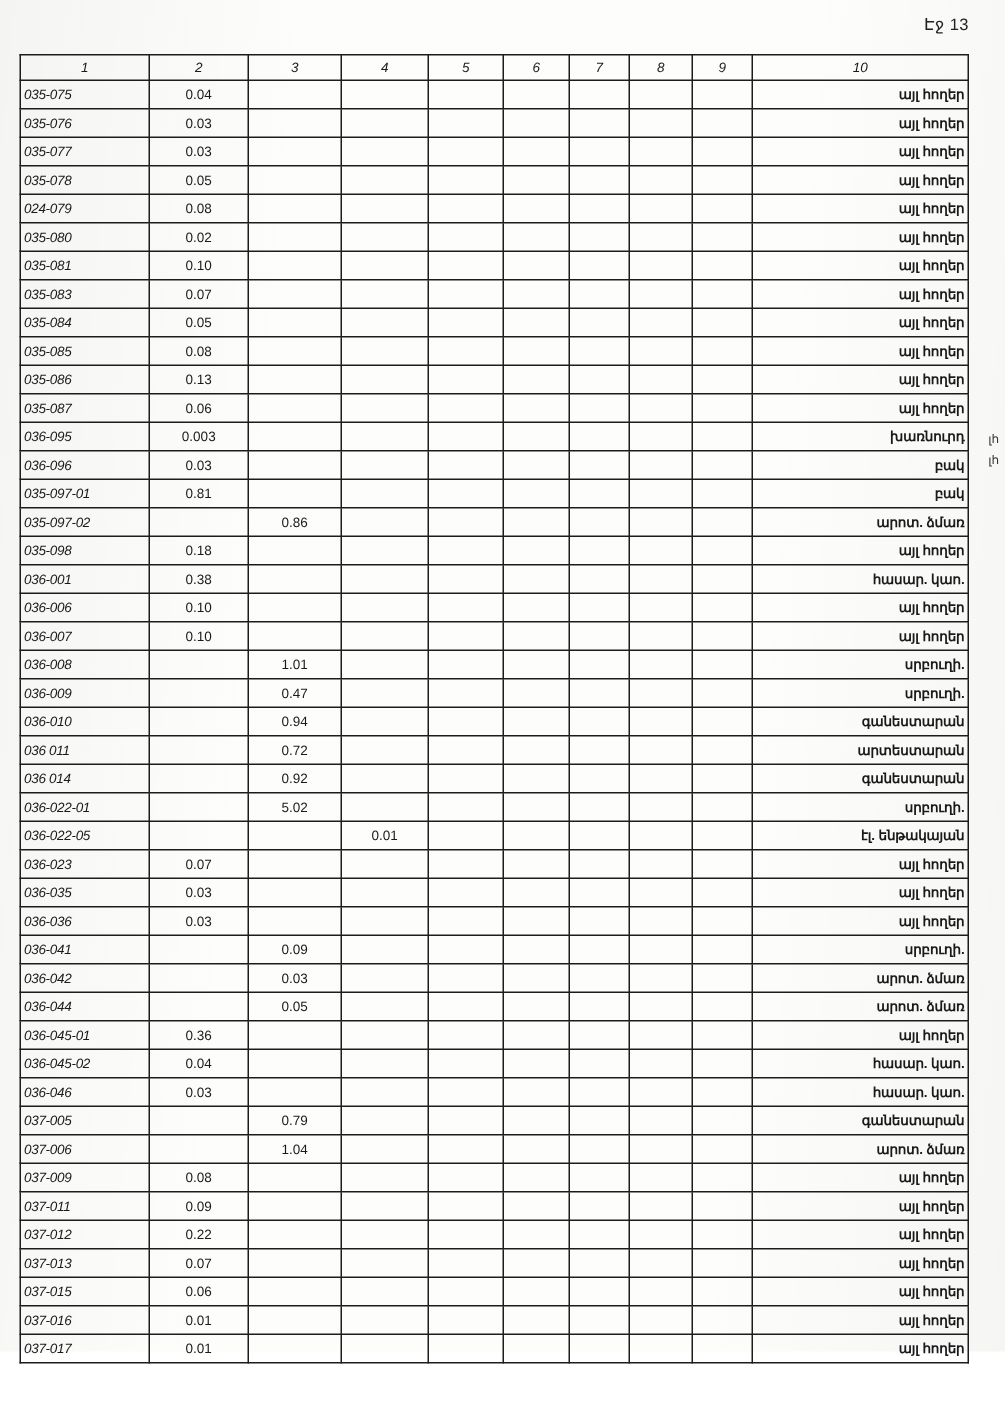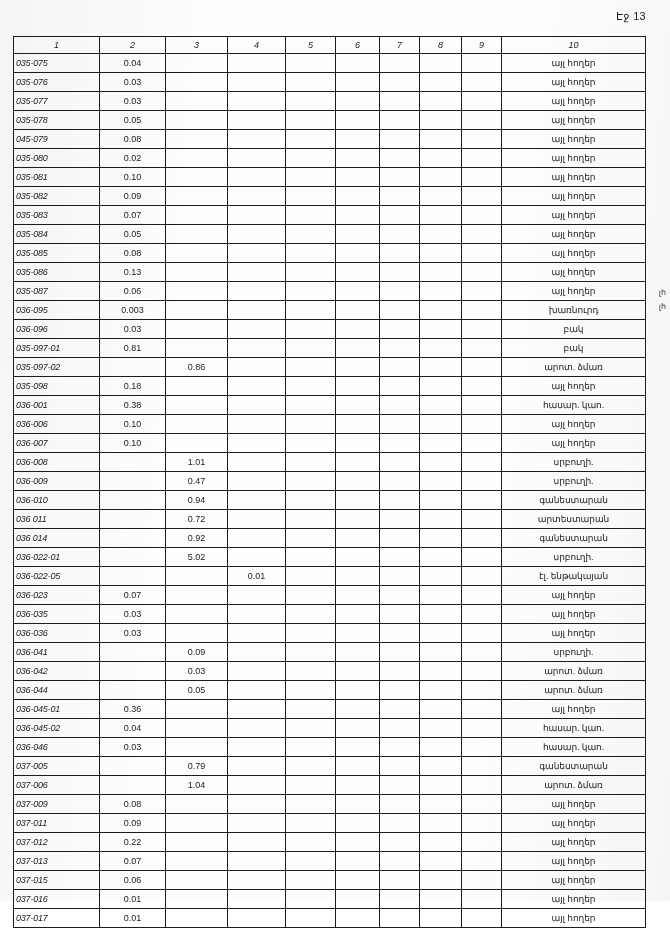--- a/index.html
+++ b/index.html
@@ -75,24 +75,25 @@
     font-size: 8.6px;
     letter-spacing: -0.2px;
     font-style: italic;
   }
   td.c-num {
     text-align: center;
     font-size: 8.8px;
   }
   td.c-blank { }
   td.c-note {
-    text-align: center;
+    text-align: right;
     padding-left: 4px;
     font-size: 8.6px;
     letter-spacing: -0.1px;
+    font-weight: bold;
   }
   
   col.w-code  { width: 86px; }
   col.w-n2    { width: 66px; }
   col.w-n3    { width: 62px; }
   col.w-n4    { width: 58px; }
   col.w-n5    { width: 50px; }
   col.w-n6    { width: 44px; }
   col.w-n7    { width: 40px; }
   col.w-n8    { width: 42px; }
@@ -181,21 +182,21 @@
           <td class="c-num"></td>
           <td class="c-num"></td>
           <td class="c-blank"></td>
           <td class="c-blank"></td>
           <td class="c-blank"></td>
           <td class="c-blank"></td>
           <td class="c-blank"></td>
           <td class="c-note">այլ հողեր</td>
         </tr>
         <tr>
-          <td class="c-code">045-079</td>
+          <td class="c-code">024-079</td>
           <td class="c-num">0.08</td>
           <td class="c-num"></td>
           <td class="c-num"></td>
           <td class="c-blank"></td>
           <td class="c-blank"></td>
           <td class="c-blank"></td>
           <td class="c-blank"></td>
           <td class="c-blank"></td>
           <td class="c-note">այլ հողեր</td>
         </tr>
@@ -207,32 +208,20 @@
           <td class="c-blank"></td>
           <td class="c-blank"></td>
           <td class="c-blank"></td>
           <td class="c-blank"></td>
           <td class="c-blank"></td>
           <td class="c-note">այլ հողեր</td>
         </tr>
         <tr>
           <td class="c-code">035-081</td>
           <td class="c-num">0.10</td>
-          <td class="c-num"></td>
-          <td class="c-num"></td>
-          <td class="c-blank"></td>
-          <td class="c-blank"></td>
-          <td class="c-blank"></td>
-          <td class="c-blank"></td>
-          <td class="c-blank"></td>
-          <td class="c-note">այլ հողեր</td>
-        </tr>
-        <tr>
-          <td class="c-code">035-082</td>
-          <td class="c-num">0.09</td>
           <td class="c-num"></td>
           <td class="c-num"></td>
           <td class="c-blank"></td>
           <td class="c-blank"></td>
           <td class="c-blank"></td>
           <td class="c-blank"></td>
           <td class="c-blank"></td>
           <td class="c-note">այլ հողեր</td>
         </tr>
         <tr>

